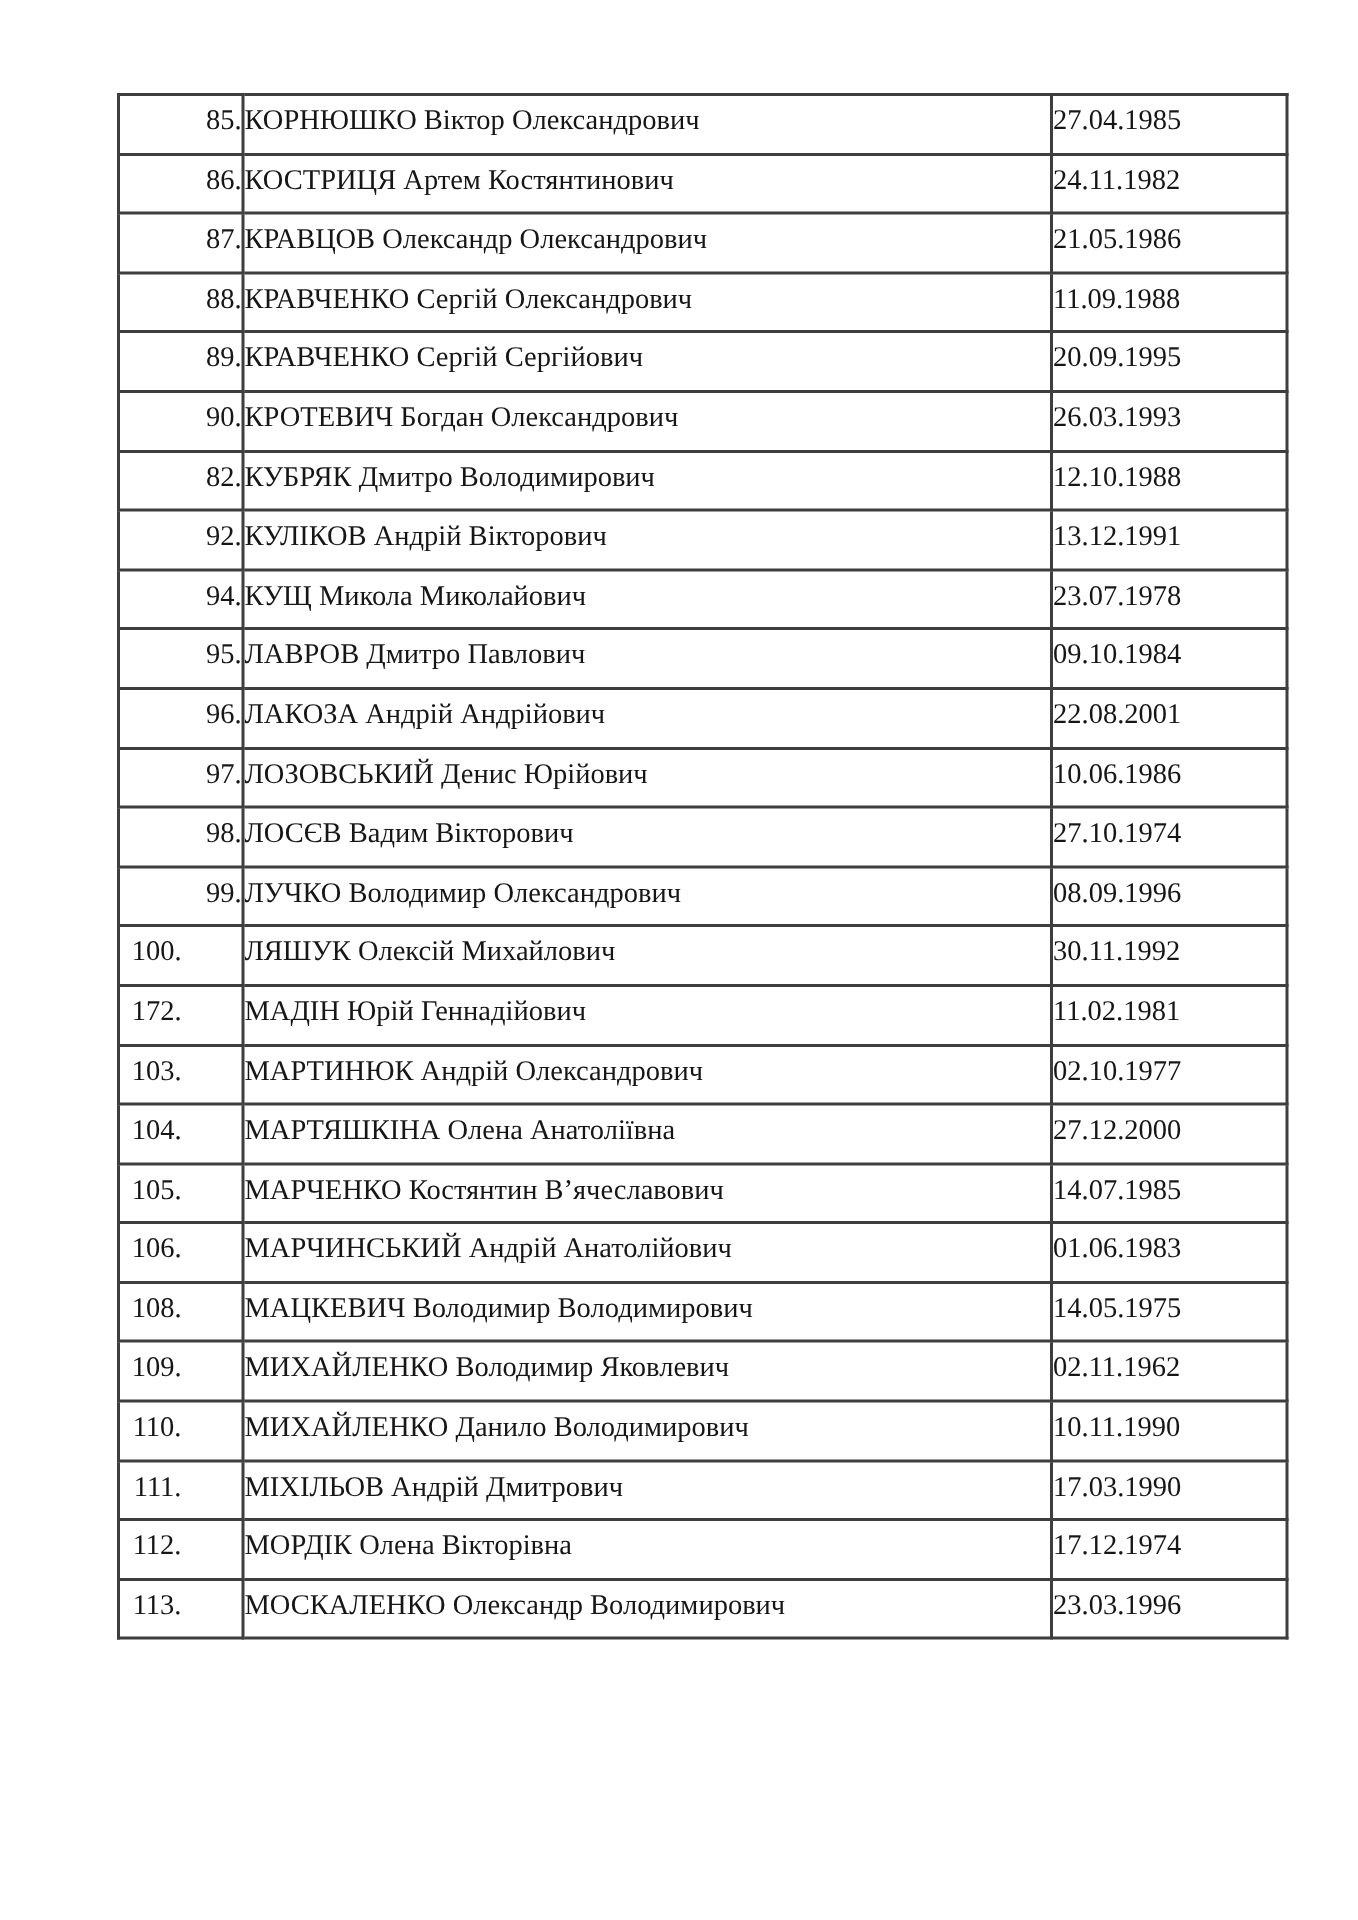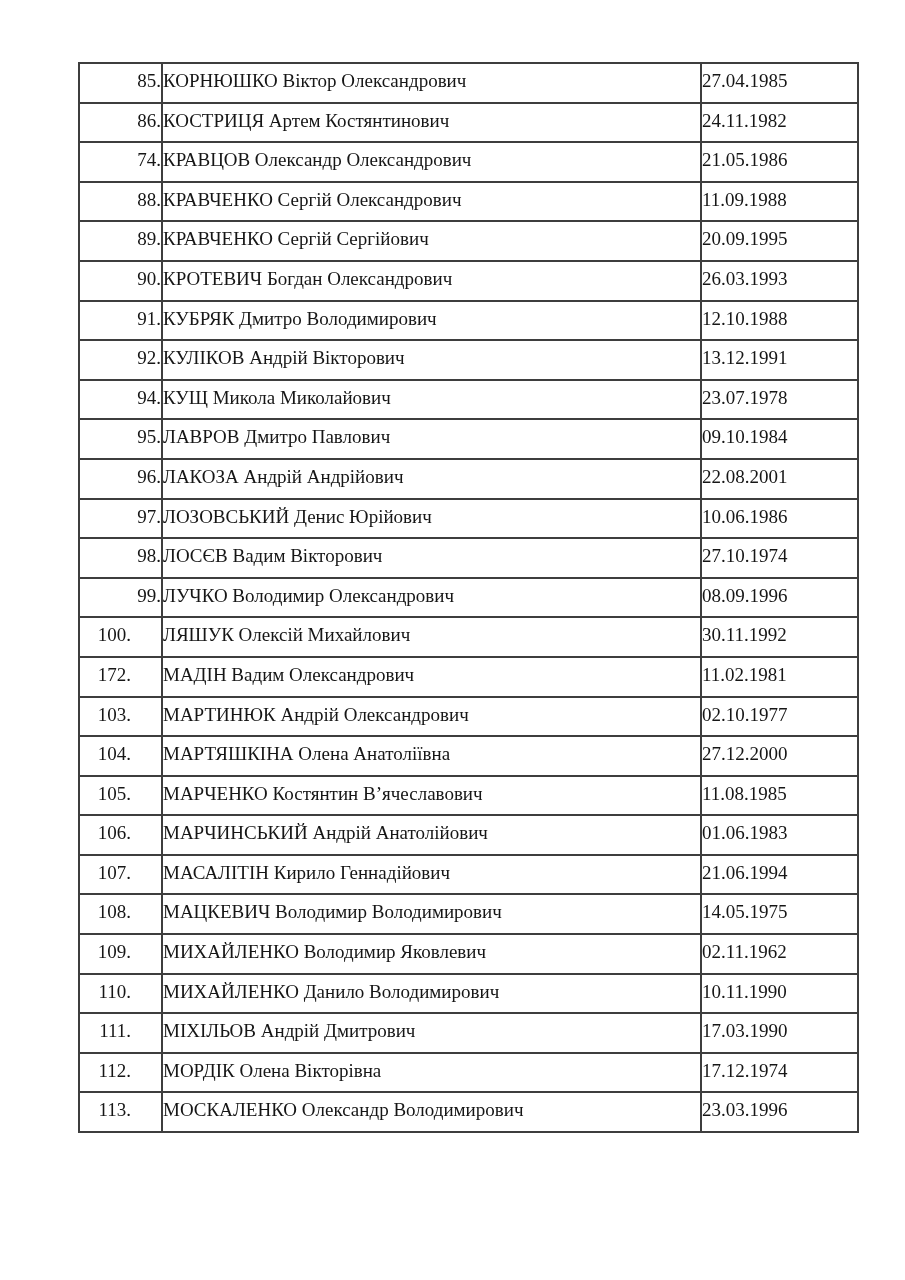--- a/index.html
+++ b/index.html
@@ -33,21 +33,21 @@
     padding: 5px 0 0 0;
     line-height: 23px;
     white-space: nowrap;
     overflow: hidden;
   }
   td.num {
     text-align: right;
     padding-right: 12px;
   }
   tr.n3 td.num {
-    padding-right: 30px;
+    padding-right: 40px;
   }
   td.name {
     padding-left: 12px;
   }
   td.date {
     text-align: left;
   }
 </style>
 </head>
 <body>
@@ -67,21 +67,21 @@
           <td class="date">27.04.1985</td>
         </tr>
 
         <tr>
           <td class="num">86.</td>
           <td class="name">КОСТРИЦЯ Артем Костянтинович</td>
           <td class="date">24.11.1982</td>
         </tr>
 
         <tr>
-          <td class="num">74.</td>
+          <td class="num">87.</td>
           <td class="name">КРАВЦОВ Олександр Олександрович</td>
           <td class="date">21.05.1986</td>
         </tr>
 
         <tr>
           <td class="num">88.</td>
           <td class="name">КРАВЧЕНКО Сергій Олександрович</td>
           <td class="date">11.09.1988</td>
         </tr>
 
@@ -91,21 +91,21 @@
           <td class="date">20.09.1995</td>
         </tr>
 
         <tr>
           <td class="num">90.</td>
           <td class="name">КРОТЕВИЧ Богдан Олександрович</td>
           <td class="date">26.03.1993</td>
         </tr>
 
         <tr>
-          <td class="num">91.</td>
+          <td class="num">82.</td>
           <td class="name">КУБРЯК Дмитро Володимирович</td>
           <td class="date">12.10.1988</td>
         </tr>
 
         <tr>
           <td class="num">92.</td>
           <td class="name">КУЛІКОВ Андрій Вікторович</td>
           <td class="date">13.12.1991</td>
         </tr>
 
@@ -147,54 +147,49 @@
         </tr>
 
         <tr class="n3">
           <td class="num">100.</td>
           <td class="name">ЛЯШУК Олексій Михайлович</td>
           <td class="date">30.11.1992</td>
         </tr>
 
         <tr class="n3">
           <td class="num">172.</td>
-          <td class="name">МАДІН Вадим Олександрович</td>
+          <td class="name">МАДІН Юрій Геннадійович</td>
           <td class="date">11.02.1981</td>
         </tr>
 
 
         <tr class="n3">
           <td class="num">103.</td>
           <td class="name">МАРТИНЮК Андрій Олександрович</td>
           <td class="date">02.10.1977</td>
         </tr>
 
         <tr class="n3">
           <td class="num">104.</td>
           <td class="name">МАРТЯШКІНА Олена Анатоліївна</td>
           <td class="date">27.12.2000</td>
         </tr>
 
         <tr class="n3">
           <td class="num">105.</td>
           <td class="name">МАРЧЕНКО Костянтин В’ячеславович</td>
-          <td class="date">11.08.1985</td>
+          <td class="date">14.07.1985</td>
         </tr>
 
         <tr class="n3">
           <td class="num">106.</td>
           <td class="name">МАРЧИНСЬКИЙ Андрій Анатолійович</td>
           <td class="date">01.06.1983</td>
         </tr>
 
-        <tr class="n3">
-          <td class="num">107.</td>
-          <td class="name">МАСАЛІТІН Кирило Геннадійович</td>
-          <td class="date">21.06.1994</td>
-        </tr>
 
         <tr class="n3">
           <td class="num">108.</td>
           <td class="name">МАЦКЕВИЧ Володимир Володимирович</td>
           <td class="date">14.05.1975</td>
         </tr>
 
         <tr class="n3">
           <td class="num">109.</td>
           <td class="name">МИХАЙЛЕНКО Володимир Яковлевич</td>

